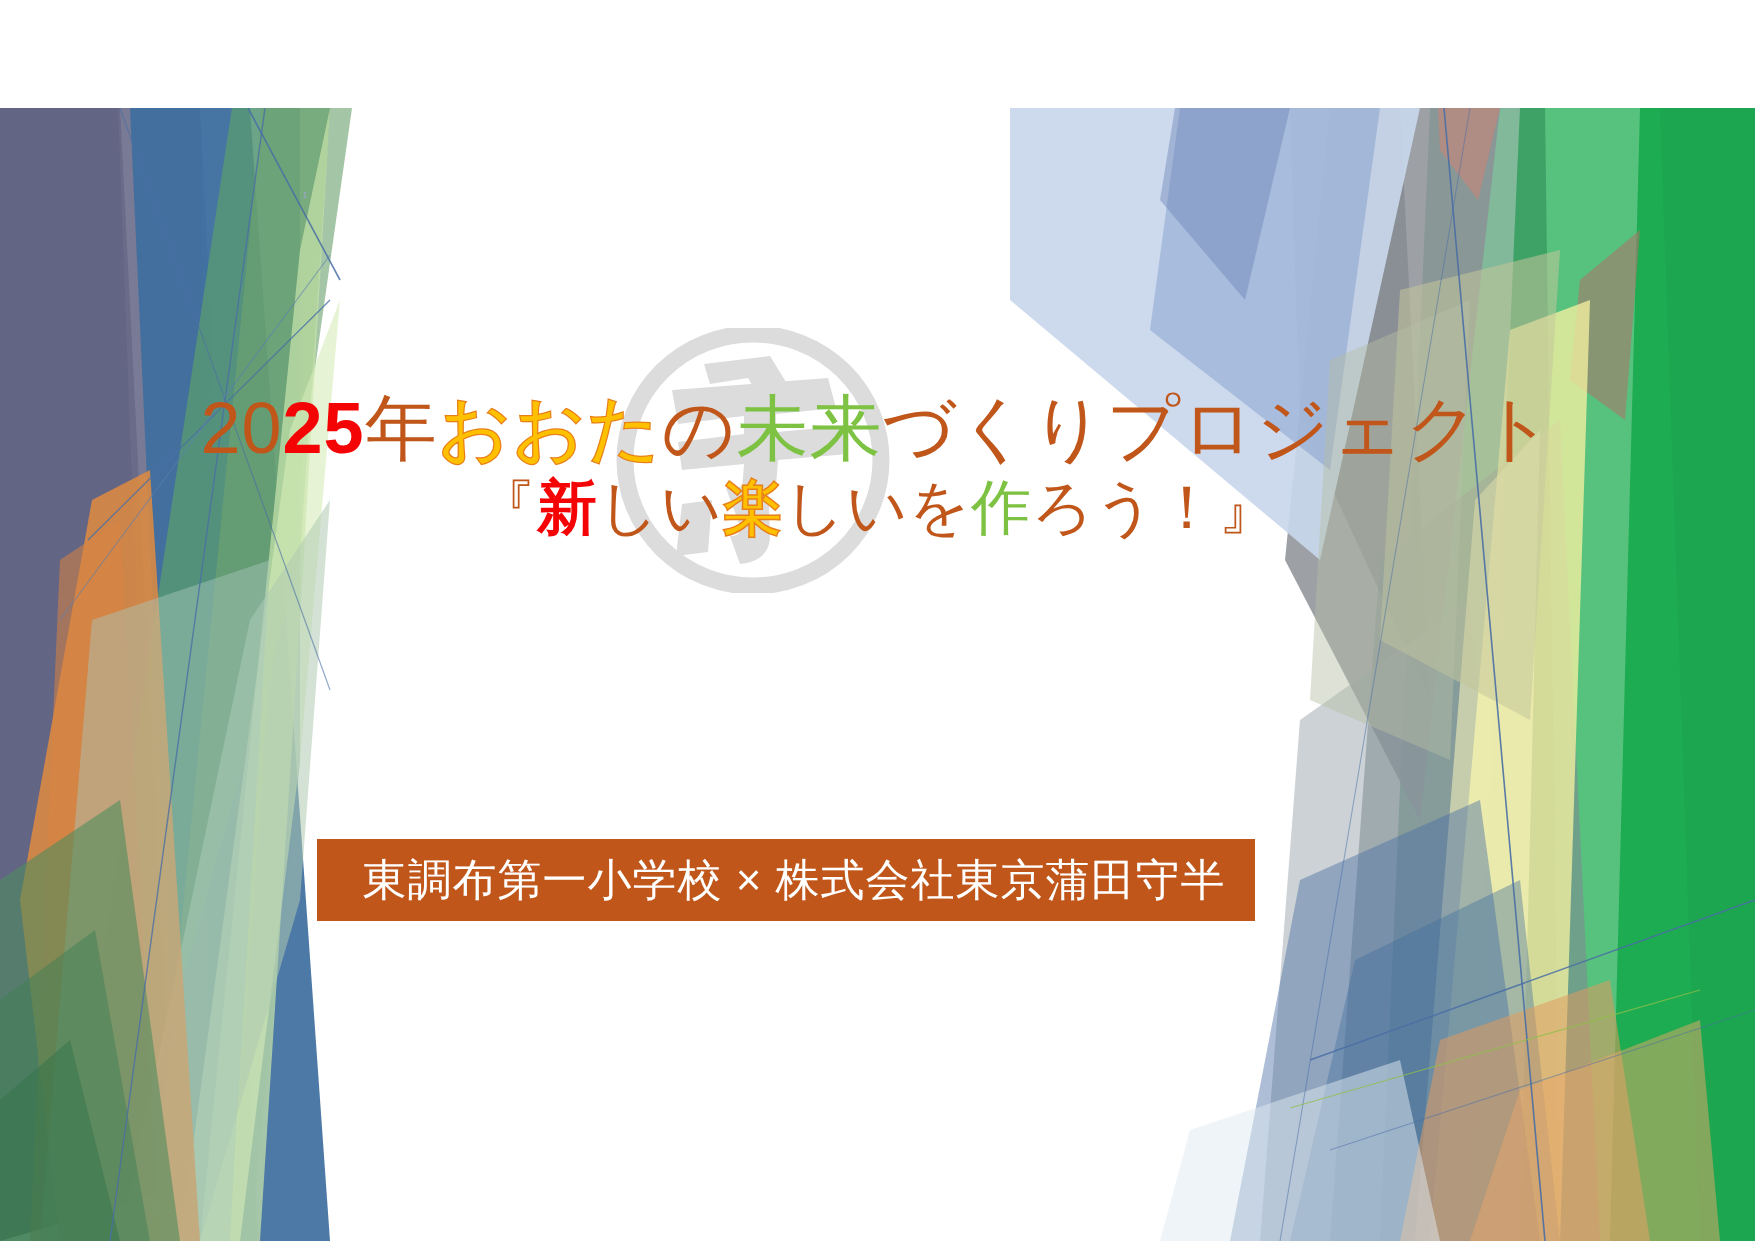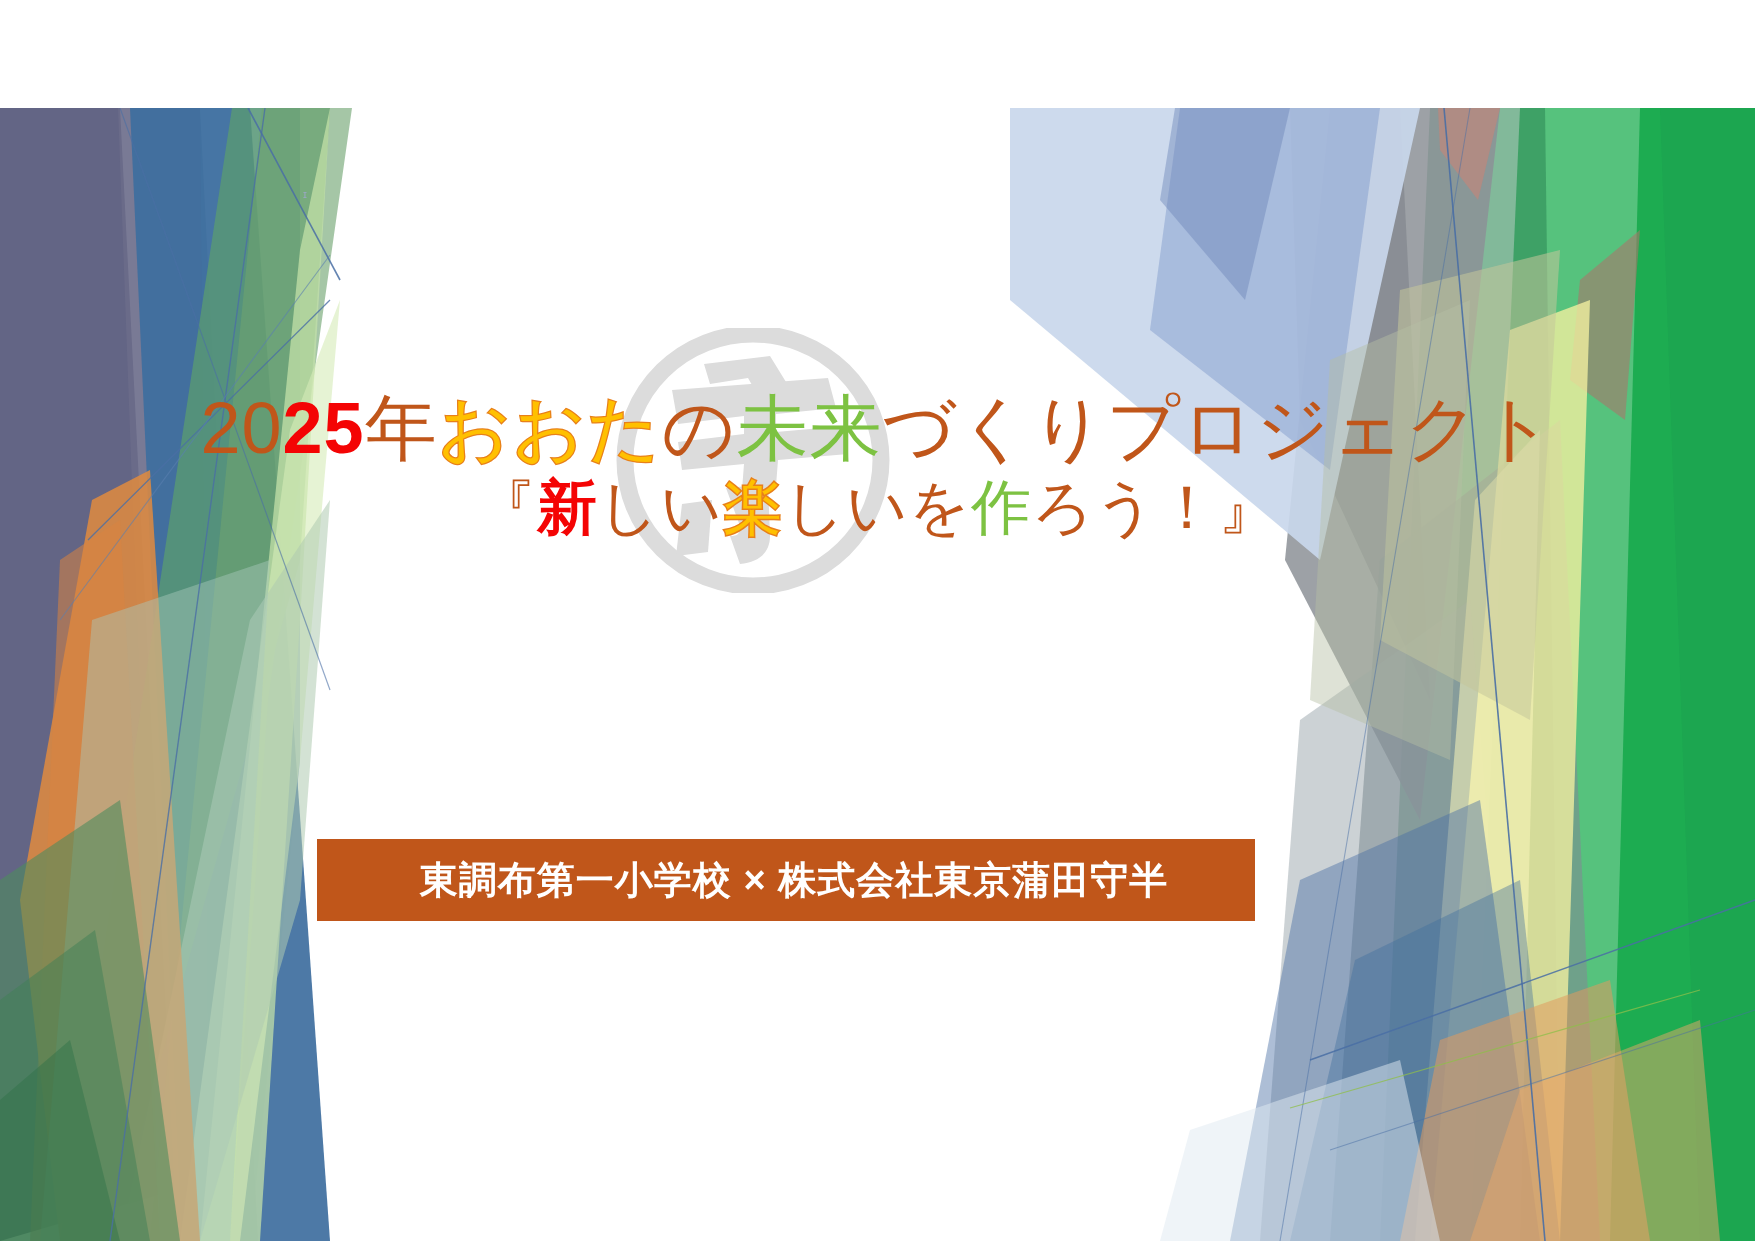--- a/index.html
+++ b/index.html
@@ -69,24 +69,24 @@
     left:317px;top:839px;
     width:938px;height:82px;
     background:#C0561A;
     display:flex;
     align-items:center;
     justify-content:center;
     box-sizing:border-box;
   }
   #partners-banner-text{
     color:#ffffff;
-    font-size:38px;
+    font-size:44px;
     letter-spacing:1px;
     white-space:nowrap;
-    font-weight:bold;
+    font-weight:normal;
     margin-left:16px;
   }
 
   
   #stray-mark{
     position:absolute;
     left:303px;top:188px;
     width:4px;height:12px;
     color:#9aa7c4;
     font-size:11px;

